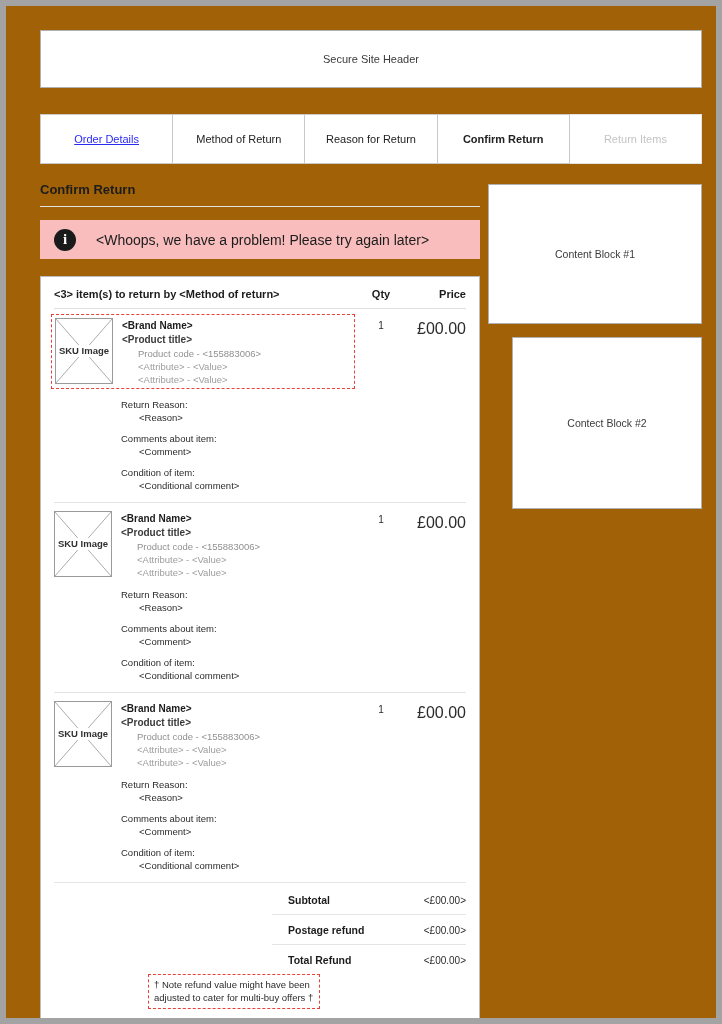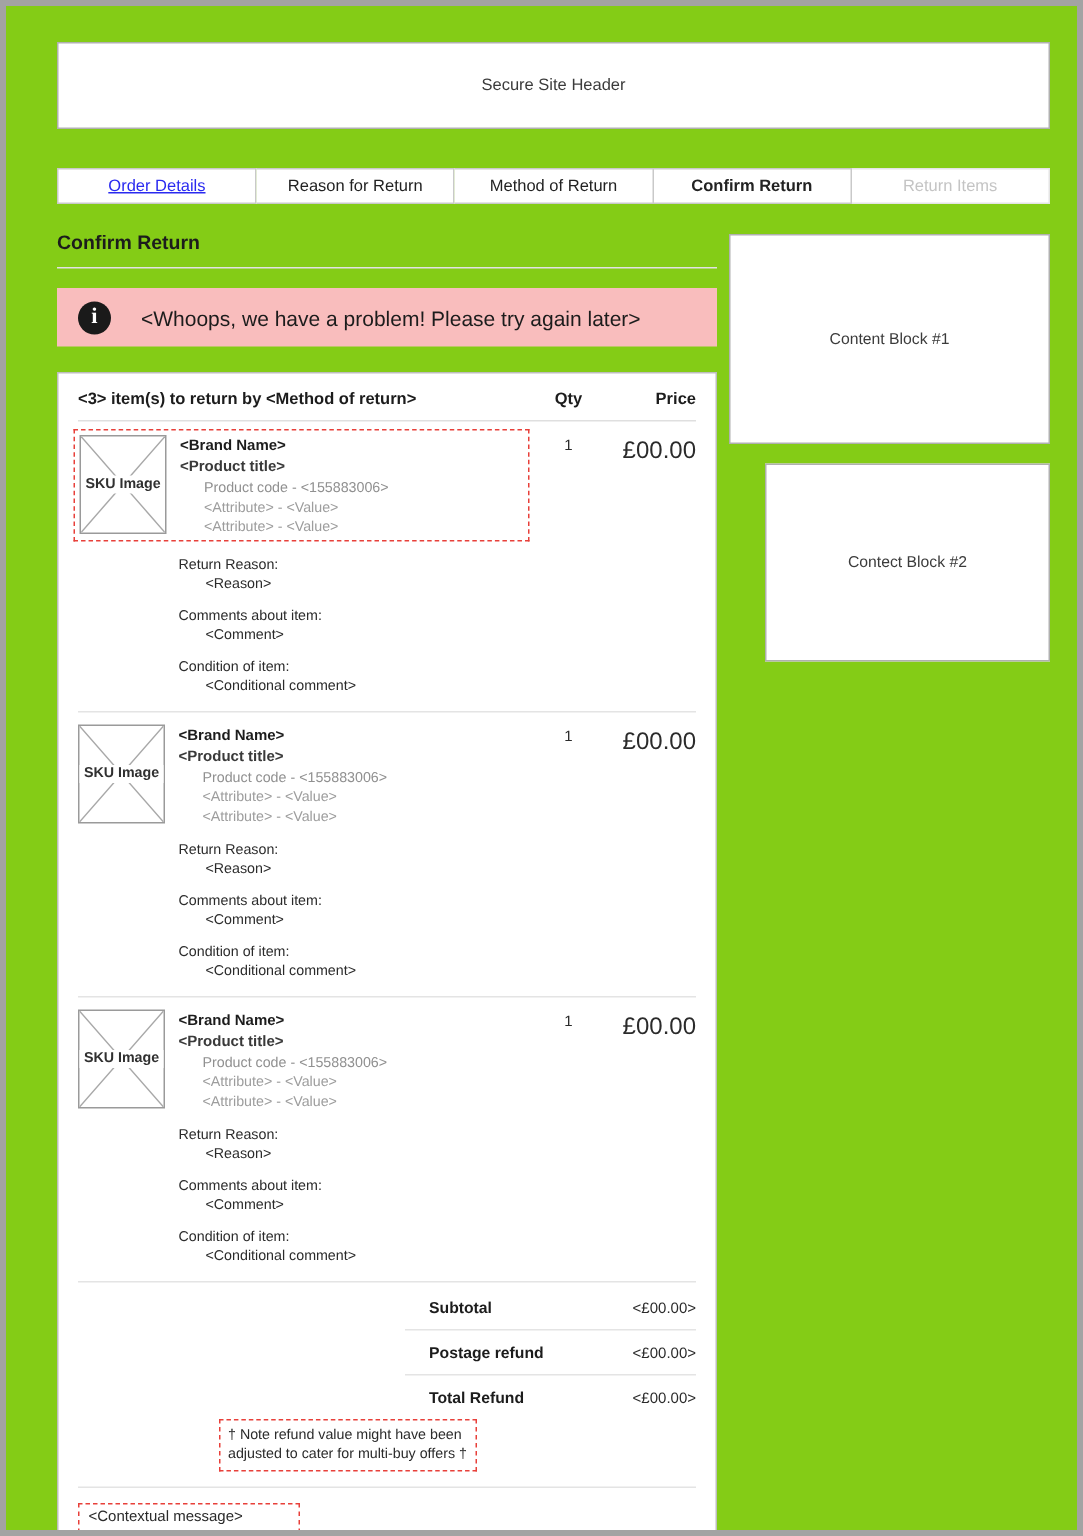--- a/index.html
+++ b/index.html
@@ -4,22 +4,22 @@
 <style>
   * { box-sizing: border-box; }
   html, body {
     margin: 0; padding: 0;
     background: #ffffff;
     font-family: "Liberation Sans", sans-serif;
   }
   .page {
     position: relative;
     width: 722px; height: 1024px;
-    background: #84cc16;
-    border: 4px solid #a3a3a3;
+    background: #a16207;
+    border: 6px solid #a3a3a3;
     overflow: hidden;
     padding-left: 16px;
   }
   .inner {
     position: absolute;
     left: 34px; top: 24px;
     width: 662px;
   }
 
   
@@ -34,21 +34,21 @@
     background: #fff;
   }
 
   
   .tabs {
     display: flex;
     margin-top: 26px;
   }
   .tab {
     flex: 1 1 0;
-    height: 24px;
+    height: 50px;
     border: 1px solid #c9c9c9;
     border-left: none;
     display: flex;
     align-items: center;
     justify-content: center;
     font-size: 11px;
     color: #222;
     background: #fff;
     white-space: nowrap;
   }
@@ -282,41 +282,41 @@
   .side-block {
     border: 1px solid #b0b0b0;
     display: flex;
     align-items: center;
     justify-content: center;
     font-size: 10.5px;
     color: #3b3b3b;
     background: #fff;
   }
   .side-block.b1 { height: 140px; }
-  .side-block.b2 { height: 132px; margin-top: 13px; margin-left: 24px; }
+  .side-block.b2 { height: 172px; margin-top: 13px; margin-left: 24px; }
 </style>
 </head>
 <body>
 
 <div class="page">
   <div class="inner">
 
     <div class="site-band">
       <span>Secure Site Header</span>
     </div>
 
     <div class="tabs" id="tabs-container">
         <div class="tab link">
           <span>Order Details</span>
         </div>
         <div class="tab">
+          <span>Method of Return</span>
+        </div>
+        <div class="tab">
           <span>Reason for Return</span>
-        </div>
-        <div class="tab">
-          <span>Method of Return</span>
         </div>
         <div class="tab current">
           <span>Confirm Return</span>
         </div>
         <div class="tab disabled">
           <span>Return Items</span>
         </div>
       </div>
 
     <div class="body-cols">

